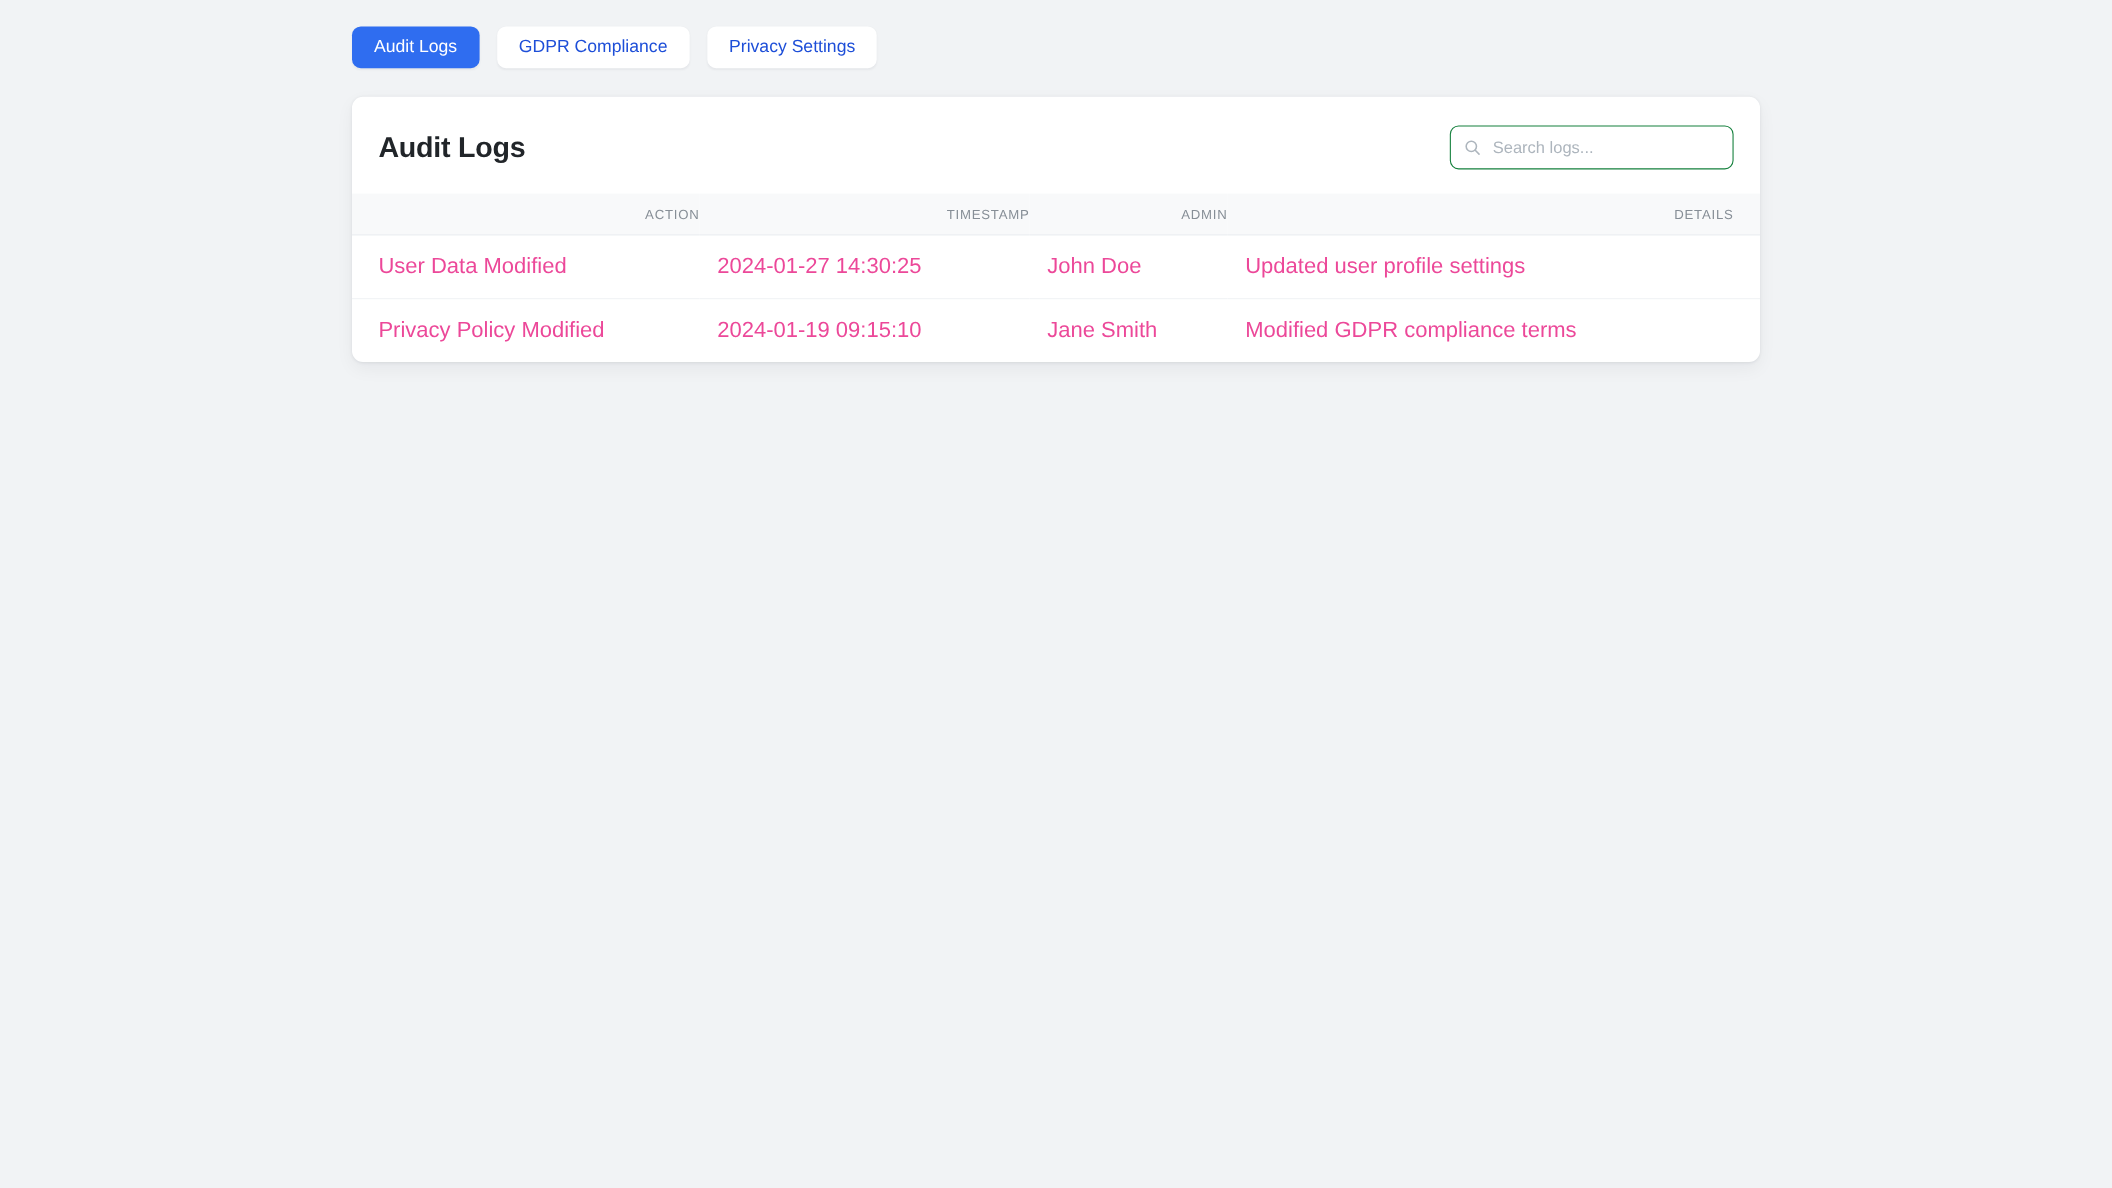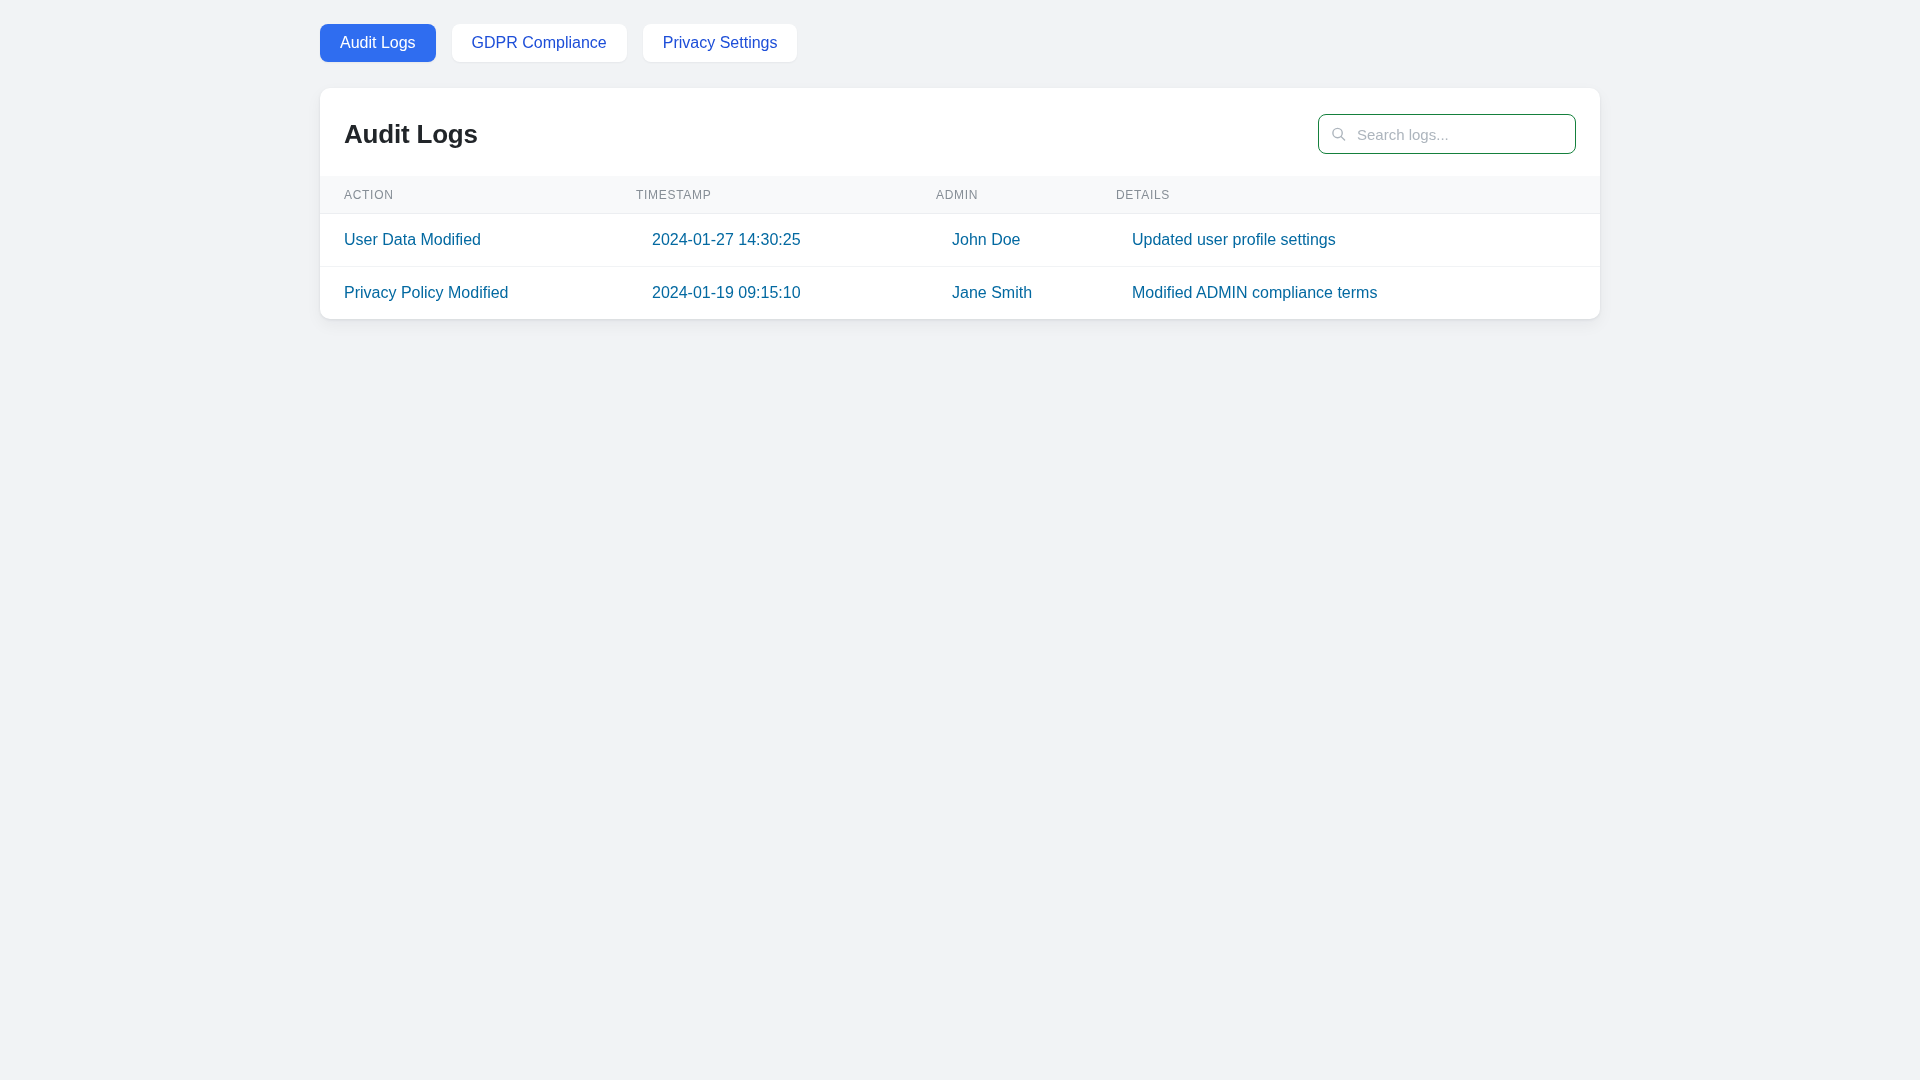--- a/index.html
+++ b/index.html
@@ -119,33 +119,33 @@
 
   
   .logs-table {
     width: 100%;
     border-collapse: collapse;
     table-layout: fixed;
   }
 
   .logs-table thead th {
     background: #f8f9fa;
-    text-align: left;
+    text-align: right;
     font-size: 12px;
     font-weight: normal;
     letter-spacing: 0.7px;
     color: #868e96;
     text-transform: uppercase;
     padding: 12px 0 11px 0;
     border-bottom: 1px solid #eceef1;
   }
 
   .logs-table tbody td {
-    font-size: 16px;
-    color: #0369a1;
+    font-size: 20px;
+    color: #ec4899;
     padding: 17px 0 17px 16px;
     border-bottom: 1px solid #f1f3f5;
     white-space: nowrap;
     overflow: hidden;
     text-overflow: ellipsis;
   }
 
   .logs-table tbody tr:last-child td {
     border-bottom: none;
   }
@@ -195,20 +195,20 @@
         <tr>
           <td class="col-action">User Data Modified</td>
           <td class="col-time">2024-01-27 14:30:25</td>
           <td class="col-admin">John Doe</td>
           <td class="col-details">Updated user profile settings</td>
         </tr>
         <tr>
           <td class="col-action">Privacy Policy Modified</td>
           <td class="col-time">2024-01-19 09:15:10</td>
           <td class="col-admin">Jane Smith</td>
-          <td class="col-details">Modified ADMIN compliance terms</td>
+          <td class="col-details">Modified GDPR compliance terms</td>
         </tr>
       </tbody>
     </table>
 
   </div>
 
 </div>
 
 </body></html>

